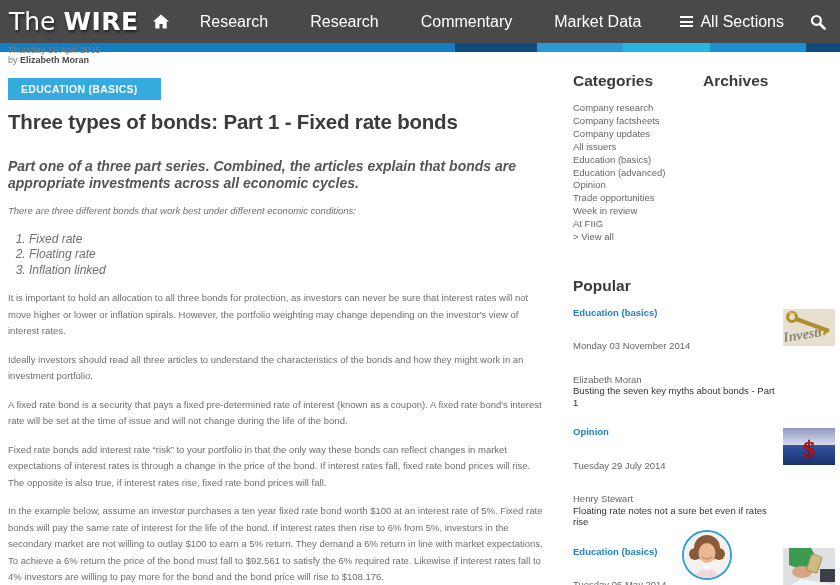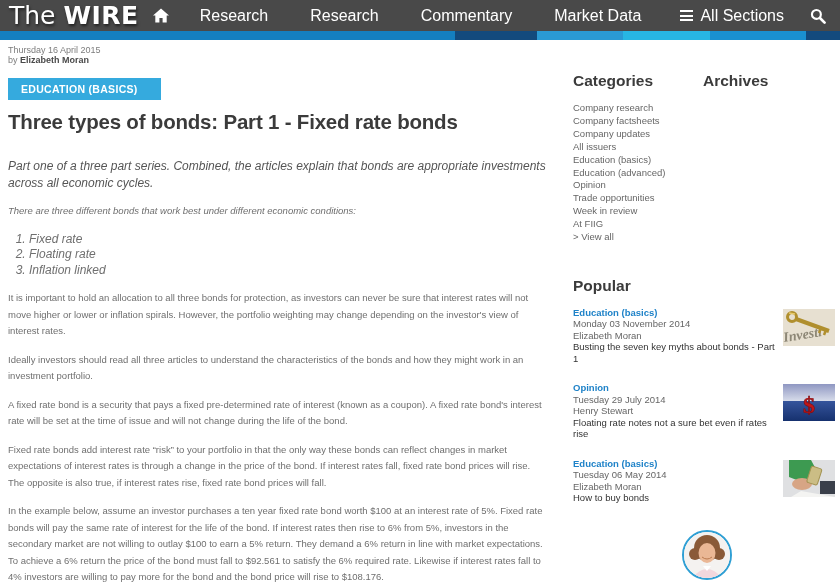--- a/index.html
+++ b/index.html
@@ -1,21 +1,21 @@
 <!DOCTYPE html>
 <html><head>
 <meta charset="utf-8">
 <style>
   * { margin:0; padding:0; box-sizing:border-box; }
   html,body { width:840px; height:585px; overflow:hidden; background:#fff;
               font-family:"Liberation Sans", sans-serif; }
   body { position:relative; }
 
   
-  .topbar { height:31px; background:#494949; display:flex; align-items:center; position:relative; }
+  .topbar { height:43px; background:#494949; display:flex; align-items:center; position:relative; }
   .logo { margin-left:9px; font-size:25px; color:#fff; line-height:29px; white-space:nowrap;
           text-shadow:1px 2px 3px rgba(0,0,0,0.55); cursor:pointer;
           font-family:"DejaVu Sans", sans-serif; }
   .logo-the { font-weight:400; }
   .logo-wire { font-weight:800; letter-spacing:0.5px; }
   .nav { margin-left:auto; display:flex; align-items:center; padding-right:14px; }
   .nav a { color:#fff; font-size:16px; text-decoration:none; cursor:pointer; }
   .nav-home { display:flex; align-items:center; margin-right:10px; }
   .nav-item { padding:0 21px; }
   .nav-all { display:flex; align-items:center; padding:0 18px; }
@@ -34,42 +34,42 @@
   .s6 { width:34px;  background:#134a7d; }
 
   
   .article { position:absolute; left:8px; top:45px; width:541px; }
   .meta { font-size:9px; line-height:10px; color:#7d7d7d; }
   .meta b { color:#4a4a4a; }
   .badge { display:inline-block; margin-top:13px; background:#35aade; color:#fff;
            font-size:10.5px; font-weight:bold; letter-spacing:0.3px;
            padding:5px 13px 5px 13px; min-width:153px; text-decoration:none; cursor:pointer; }
   h1 { margin-top:10px; font-size:20.5px; font-weight:700; color:#3b3b3b; letter-spacing:-0.2px; }
-  .intro { margin-top:24px; font-size:12px; line-height:16.5px; font-weight:normal;
+  .intro { margin-top:24px; font-size:14px; line-height:16.5px; font-weight:bold;
            font-style:italic; color:#555; }
   .lead  { margin-top:12px; font-size:9.5px; line-height:16.5px; font-style:italic; color:#6f6f6f; }
   .bond-list { margin:12px 0 0 0; padding-left:21px; font-size:12px; line-height:15.5px;
                font-style:italic; color:#6f6f6f; }
   .body-p { margin-top:12px; font-size:9.5px; line-height:16.5px; color:#6f6f6f; }
 
   
   .sidebar { position:absolute; left:573px; top:72px; width:262px; }
   .sidebar h2 { font-size:15.5px; font-weight:700; color:#3b3b3b; line-height:18px; }
   .sb-cols { display:flex; }
   .col-cat { width:130px; }
   .col-arch { flex:1; }
   .sb-list { margin-top:12px; }
   .sb-list a { display:block; font-size:9.5px; line-height:12.9px; color:#666;
                text-decoration:none; cursor:pointer; }
   .popular { margin-top:33px; }
   .pop-items { margin-top:12px; }
   .pop-item { position:relative; margin-bottom:18px; min-height:40px; }
   .pop-text { width:206px; font-size:9.5px; line-height:11.5px; }
   .pop-cat { display:block; color:#1e82c8; font-weight:bold; text-decoration:none; cursor:pointer; }
-  .pop-date, .pop-author { color:#666; }
+  .pop-date, .pop-author { color:#666;margin-top:22px; }
   .pop-title { display:block; color:#333; font-weight:normal; text-decoration:none; cursor:pointer; }
   .thumb { position:absolute; right:0; top:2px; width:52px; height:37px; display:block;
            cursor:pointer; overflow:hidden; }
   .thumb svg { display:block; }
 
   
   .avatar { position:absolute; left:682px; top:530px; width:50px; height:50px;
             border-radius:50%; border:2px solid #2f9fd4; background:#fff; overflow:hidden;
             cursor:pointer; }
   .avatar svg { display:block; }

